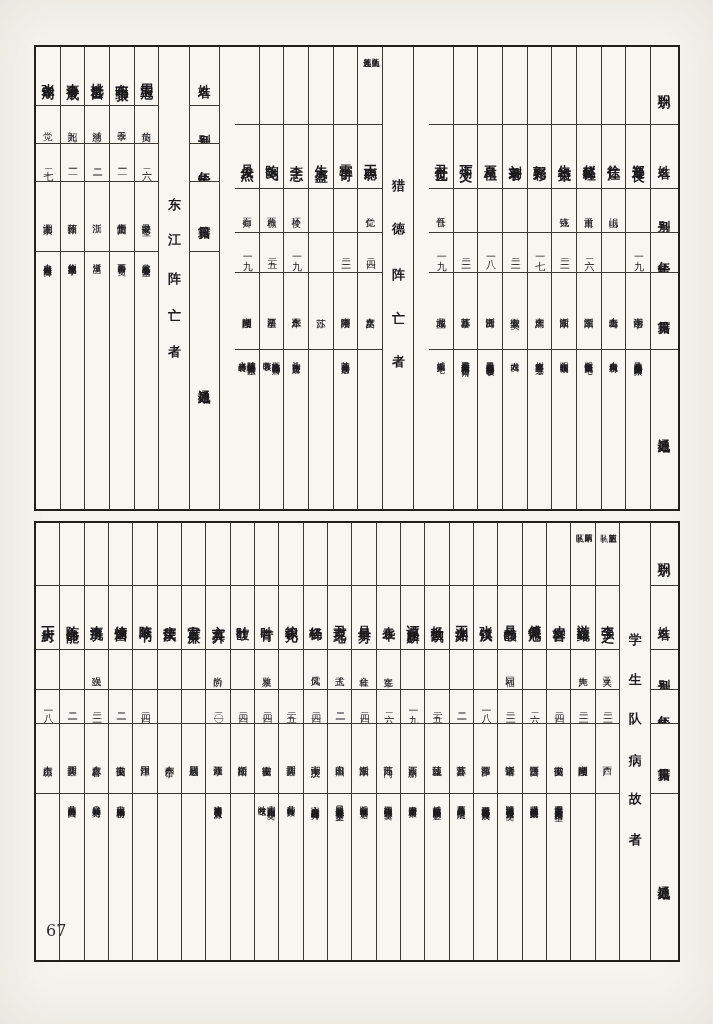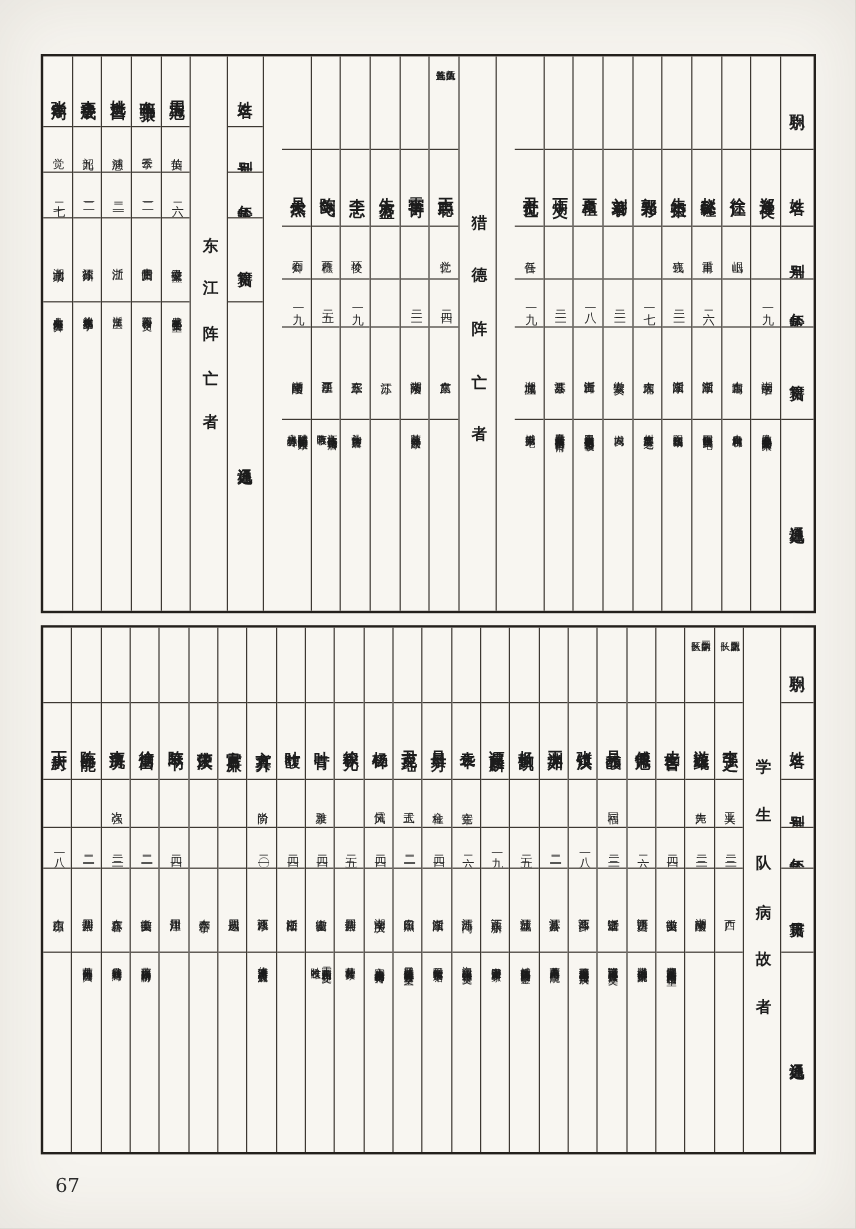--- a/index.html
+++ b/index.html
@@ -41,21 +41,21 @@
   .hd .vt{font-weight:bold;font-size:12.5px;}
   .ls2{letter-spacing:2px;} .ls3{letter-spacing:3px;} .ls5{letter-spacing:5px;}
   .ls10{letter-spacing:10px;} .ls12{letter-spacing:12px;} .ls14{letter-spacing:14px;}
   .ls16{letter-spacing:16px;} .ls28{letter-spacing:28px;}
   .ls30{letter-spacing:30px;} .ls40{letter-spacing:40px;}
   .hd.t,.hd.z{align-items:center;padding-top:0;}
   
   .full{height:100%;border:none;}
   .wide .vt{font-size:13px;font-weight:600;}
   .lsL1{letter-spacing:44px;} .lsL2{letter-spacing:37px;} .lsL3{letter-spacing:40px;}
-  #page-num{position:absolute;left:46px;top:978px;font-size:16px;color:#2b2b2b;
+  #page-num{position:absolute;left:46px;top:921px;font-size:16px;color:#2b2b2b;
             font-family:"DejaVu Serif",serif;}
 </style>
 </head>
 <body>
 
 <div id="page">
 
   <div id="top-table" class="tbl">
 
     <div class="col gA fixed28">

